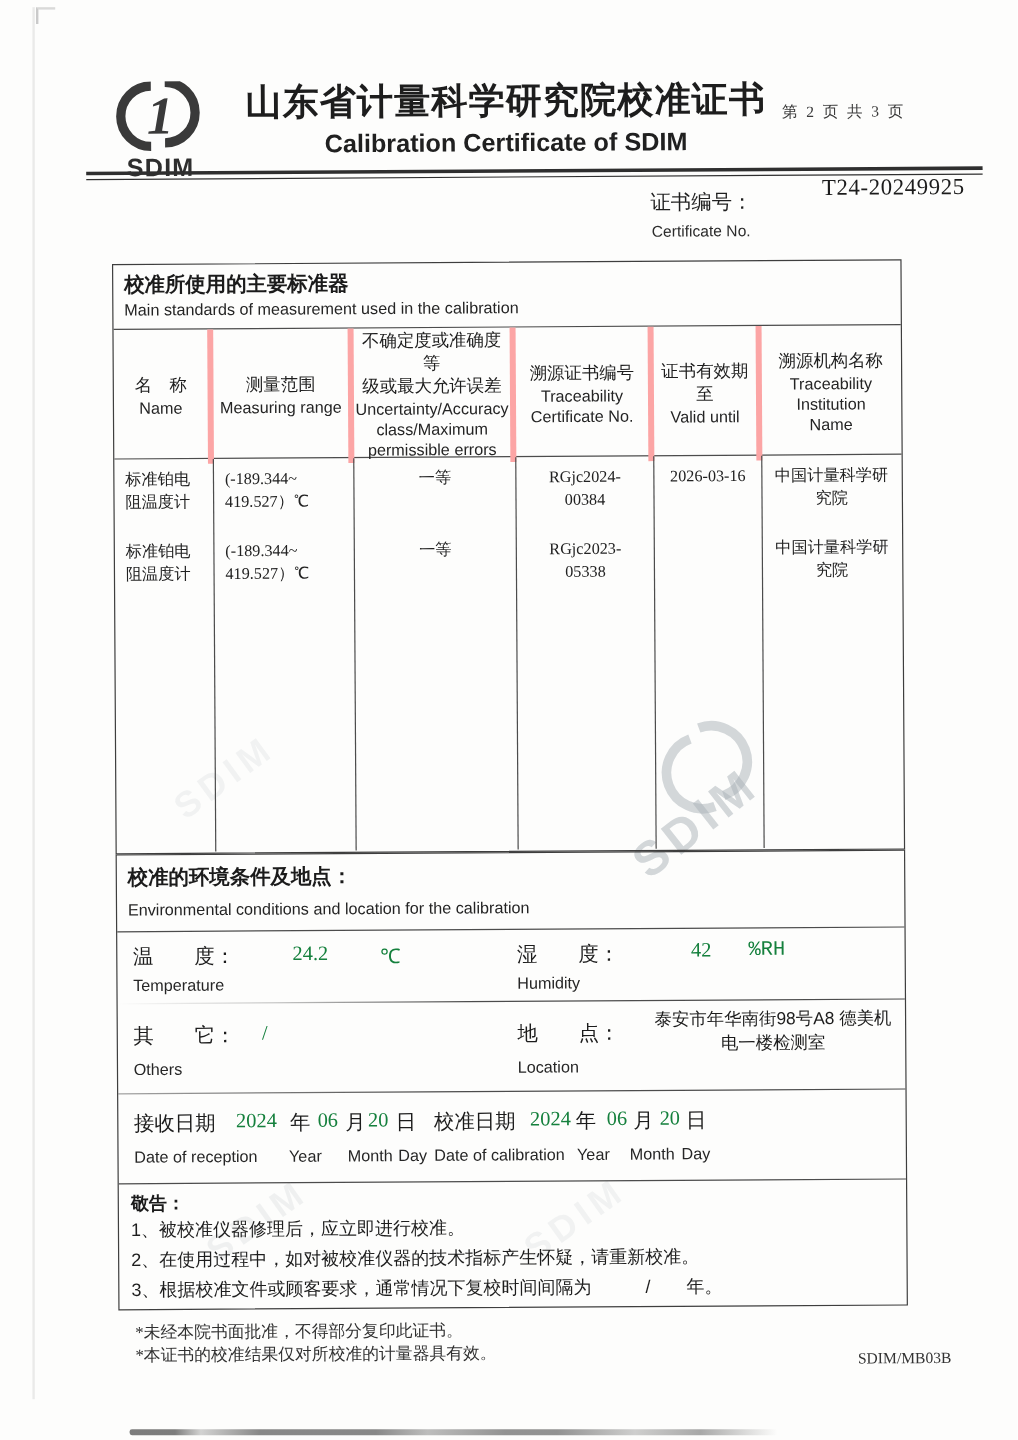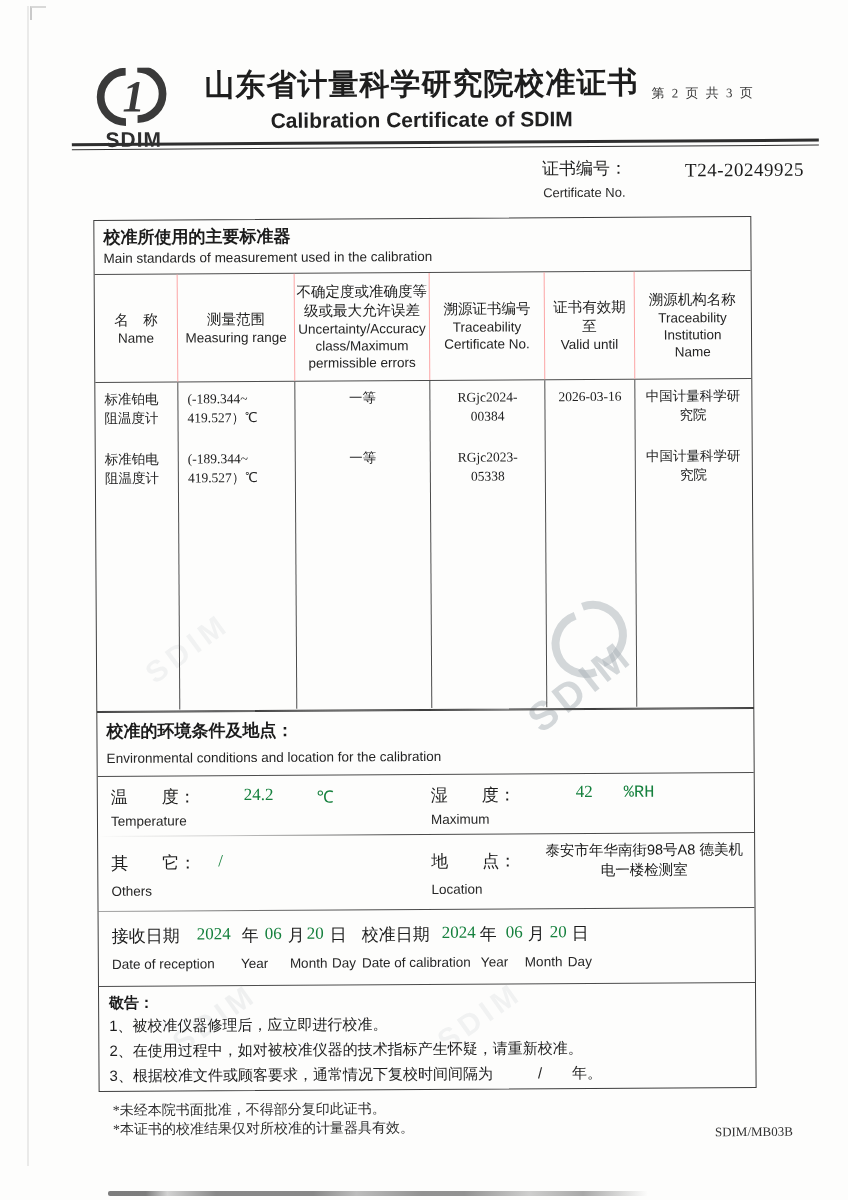--- a/index.html
+++ b/index.html
@@ -31,33 +31,33 @@
     font-family:"Liberation Serif",serif;font-weight:bold;font-size:30px;letter-spacing:1px;color:#1d1d1d;}
   .page-info{position:absolute;left:655px;top:86px;font-family:"Liberation Serif",serif;
     font-size:13px;letter-spacing:2px;color:#3a3a3a;}
   .title-en{position:absolute;left:205px;top:108px;width:440px;text-align:center;
     font-size:21px;font-weight:bold;color:#202020;}
   .rule-top{position:absolute;left:75px;top:141px;width:747px;height:2.5px;background:#2f2f2f;}
   .rule-bot{position:absolute;left:75px;top:147px;width:747px;height:1px;background:#2f2f2f;}
 
   
   .certno-label{position:absolute;left:545px;top:158px;font-size:17px;color:#1f1f1f;}
-  .certno-value{position:absolute;left:688px;top:161px;font-family:"Liberation Serif",serif;
+  .certno-value{position:absolute;left:688px;top:148px;font-family:"Liberation Serif",serif;
     font-size:19px;letter-spacing:.5px;color:#1c1c1c;}
   .certno-en{position:absolute;left:546px;top:186px;font-size:13px;color:#2b2b2b;}
 
   
   .std-table{position:absolute;left:96px;top:218px;width:658px;height:492px;
     border:1.5px solid #3e3e3e;box-sizing:border-box;}
   .std-title{height:54px;border-bottom:1px solid #4c4c4c;box-sizing:border-box;padding:5px 0 0 9px;}
   .sec-cn{font-size:17px;font-weight:bold;color:#1b1b1b;}
   .sec-en{font-size:13.5px;color:#242424;margin-top:2px;}
   .std-head{display:grid;grid-template-columns:83px 117px 135px 115px 90px 115px;height:108px;
     border-bottom:1px solid #4c4c4c;box-sizing:border-box;}
-  .hcell{border-right:1px solid #fca5a5;box-sizing:border-box;display:flex;flex-direction:column;
+  .hcell{border-right:5px solid #fca5a5;box-sizing:border-box;display:flex;flex-direction:column;
     justify-content:center;align-items:center;text-align:center;padding:2px 1px;}
   .hcell:last-child{border-right:none;}
   .hcn{font-size:14.5px;line-height:19px;color:#1d1d1d;}
   .hen{font-size:13.5px;line-height:17px;color:#242424;}
   .std-body{display:grid;grid-template-columns:83px 117px 135px 115px 90px 115px;height:327px;}
   .bcol{border-right:1px solid #4c4c4c;box-sizing:border-box;}
   .bcol:last-child{border-right:none;}
   .entry{height:60px;box-sizing:border-box;padding-top:7px;font-family:"Liberation Serif",serif;
     font-size:13.5px;line-height:19px;color:#222;text-align:center;}
   .entry.left{text-align:left;padding-left:9px;}
@@ -211,21 +211,21 @@
       <div class="hline hl-4"></div>
 
       <div class="row-area" style="top:64px;height:59px;">
         <span class="lbl-cn" style="left:13px;top:9px;">温　　度：</span>
         <span class="val" style="left:146px;top:9px;">24.2</span>
         <span class="val" style="left:219px;top:9px;">℃</span>
         <span class="lbl-cn" style="left:333px;top:9px;">湿　　度：</span>
         <span class="val" style="left:478px;top:8px;">42</span>
         <span class="val" style="left:526px;top:9px;font-family:Liberation Mono, monospace;">%RH</span>
         <span class="lbl-en" style="left:13px;top:37px;">Temperature</span>
-        <span class="lbl-en" style="left:333px;top:37px;">Maximum</span>
+        <span class="lbl-en" style="left:333px;top:37px;">Humidity</span>
       </div>
 
       <div class="row-area" style="top:124px;height:74px;">
         <span class="lbl-cn" style="left:13px;top:15px;">其　　它：</span>
         <span class="val" style="left:120px;top:15px;">/</span>
         <span class="lbl-cn" style="left:333px;top:15px;">地　　点：</span>
         <span class="loc-val pre">泰安市年华南街98号A8 德美机
 电一楼检测室</span>
         <span class="lbl-en" style="left:13px;top:47px;">Others</span>
         <span class="lbl-en" style="left:333px;top:47px;">Location</span>

